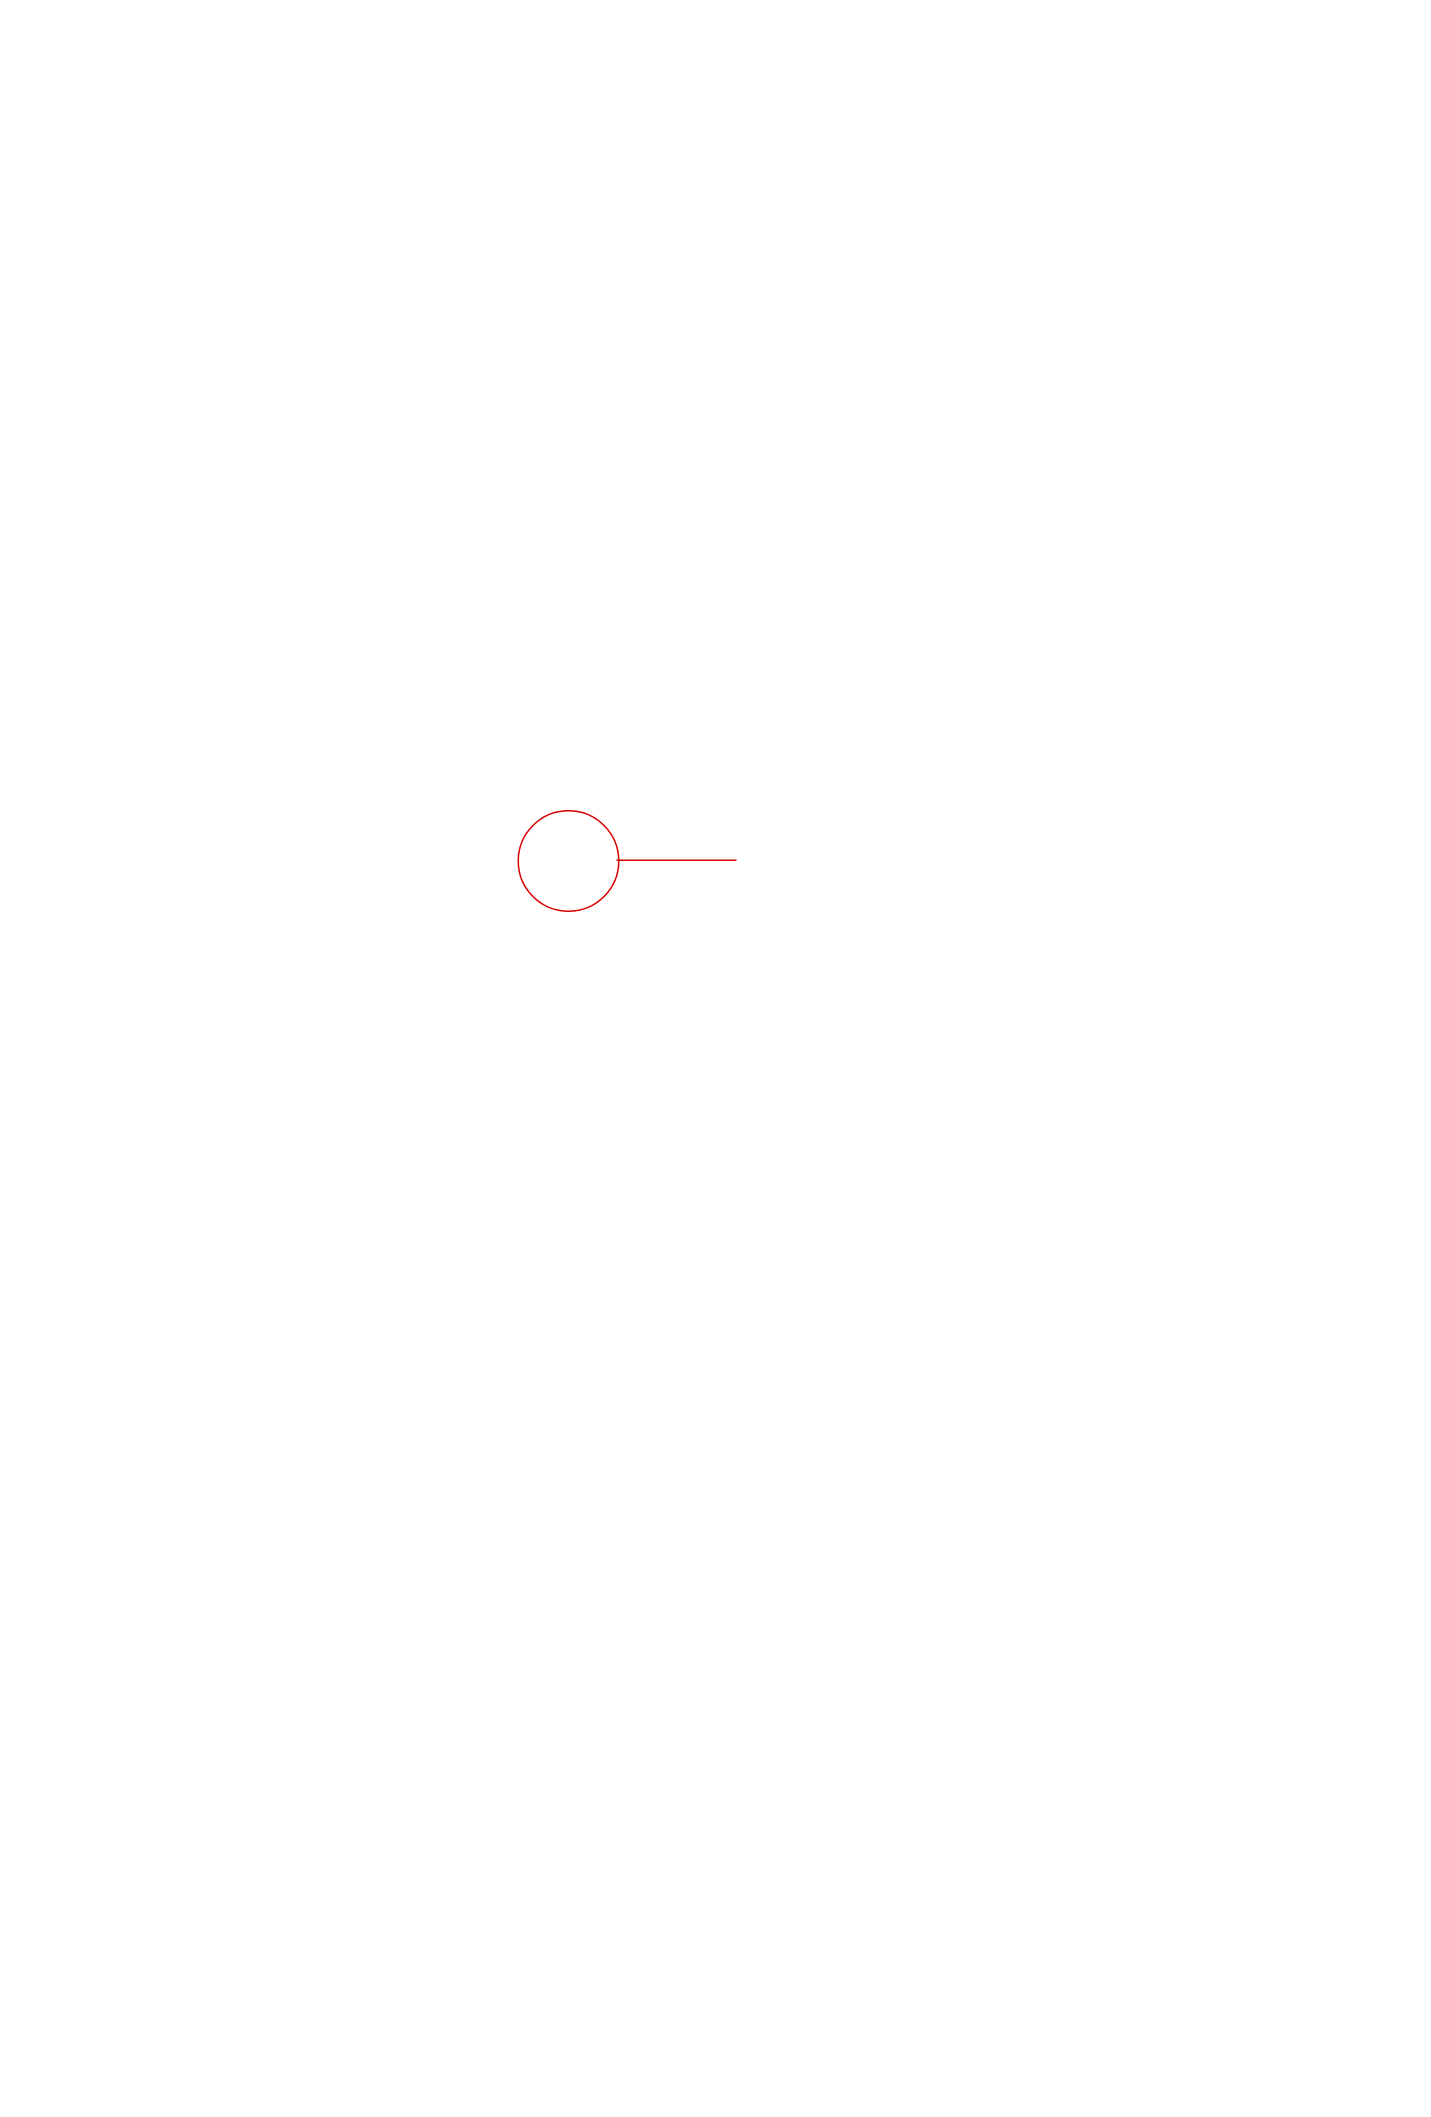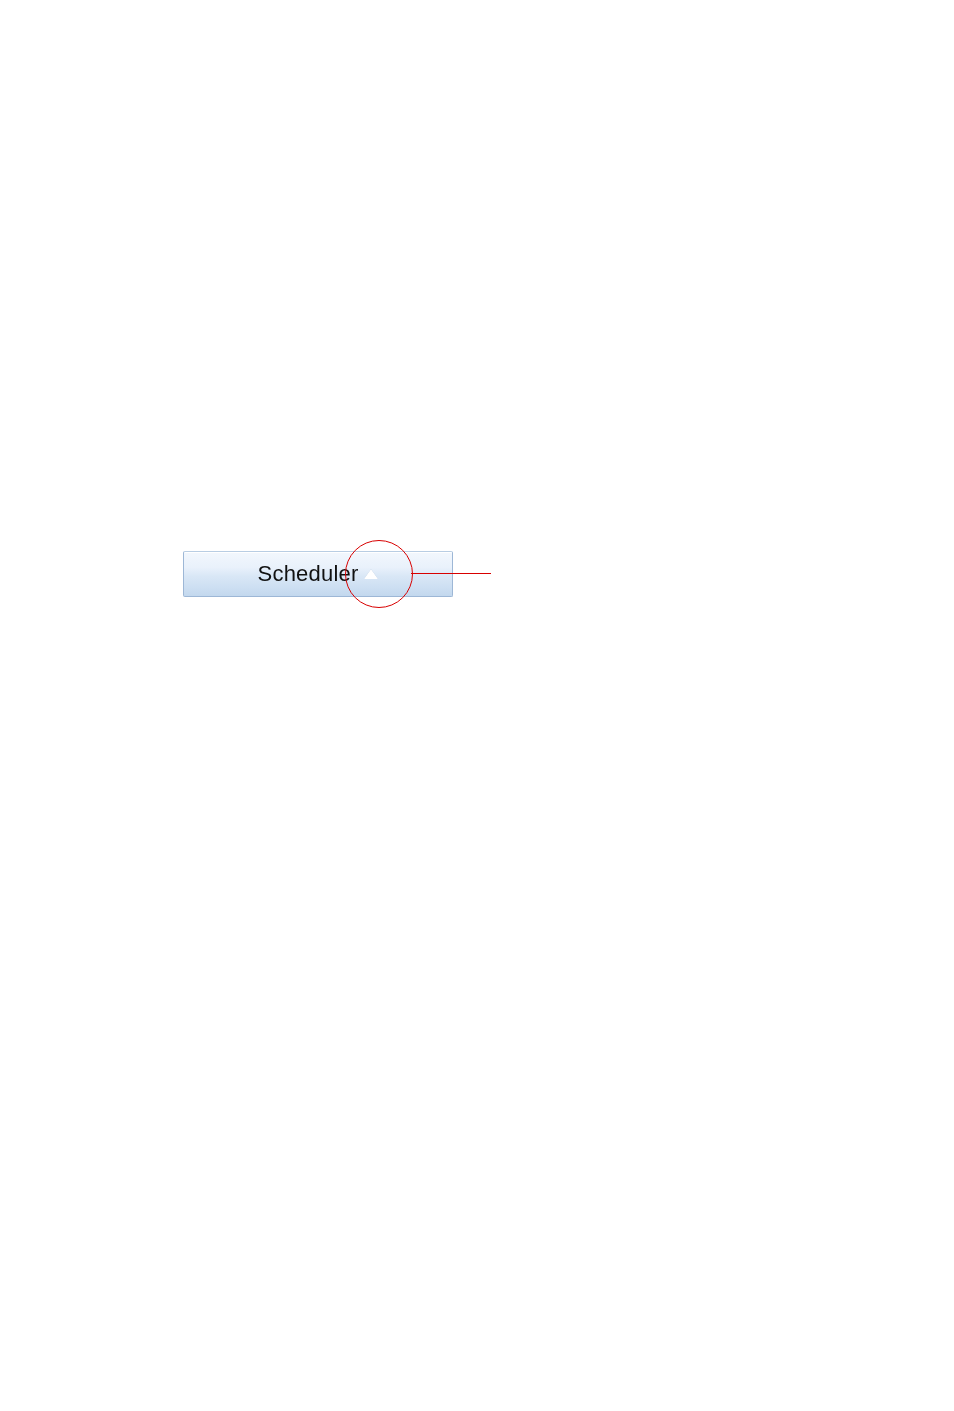--- a/index.html
+++ b/index.html
@@ -70,21 +70,17 @@
     height: 0;
     border-top: 1px solid #d80000;
     pointer-events: none;
   }
 </style>
 </head>
 <body>
 
 <div class="stage">
 
-  <div class="scheduler-btn">
-    <span class="label">Scheduler</span>
-    <span class="sort-icon"></span>
-  </div>
 
   <div class="callout-circle"></div>
   <div class="callout-line"></div>
 
 </div>
 
 </body></html>

